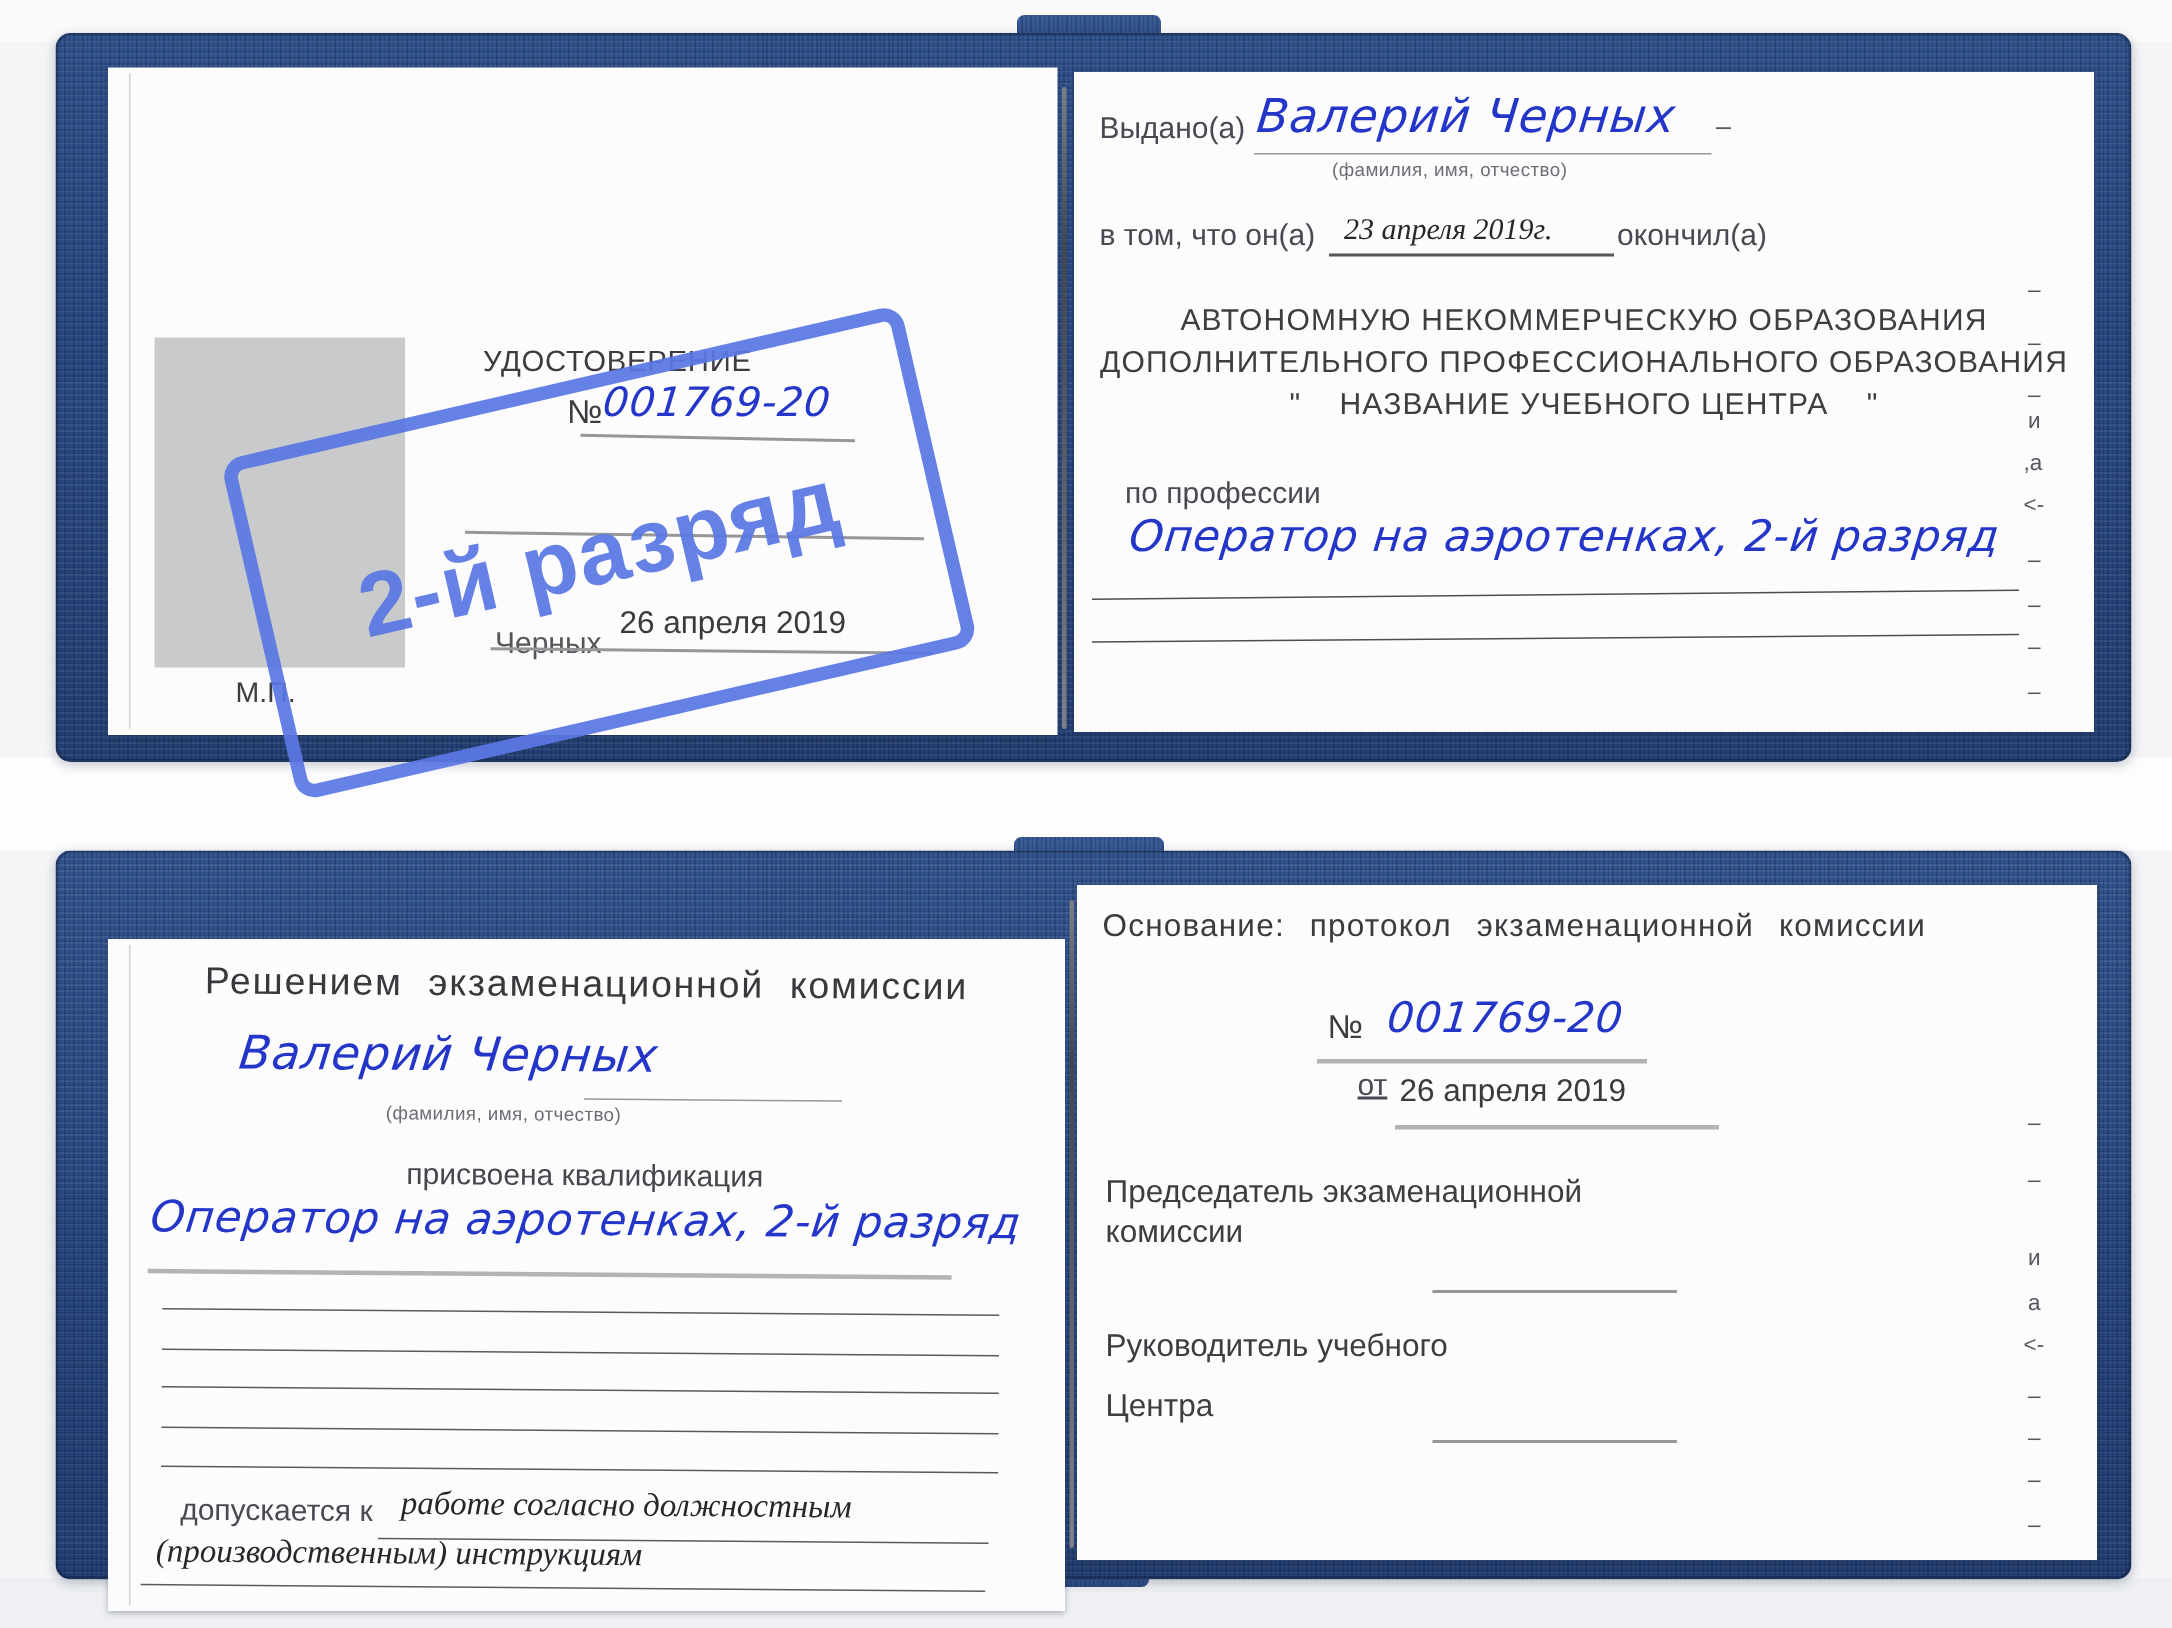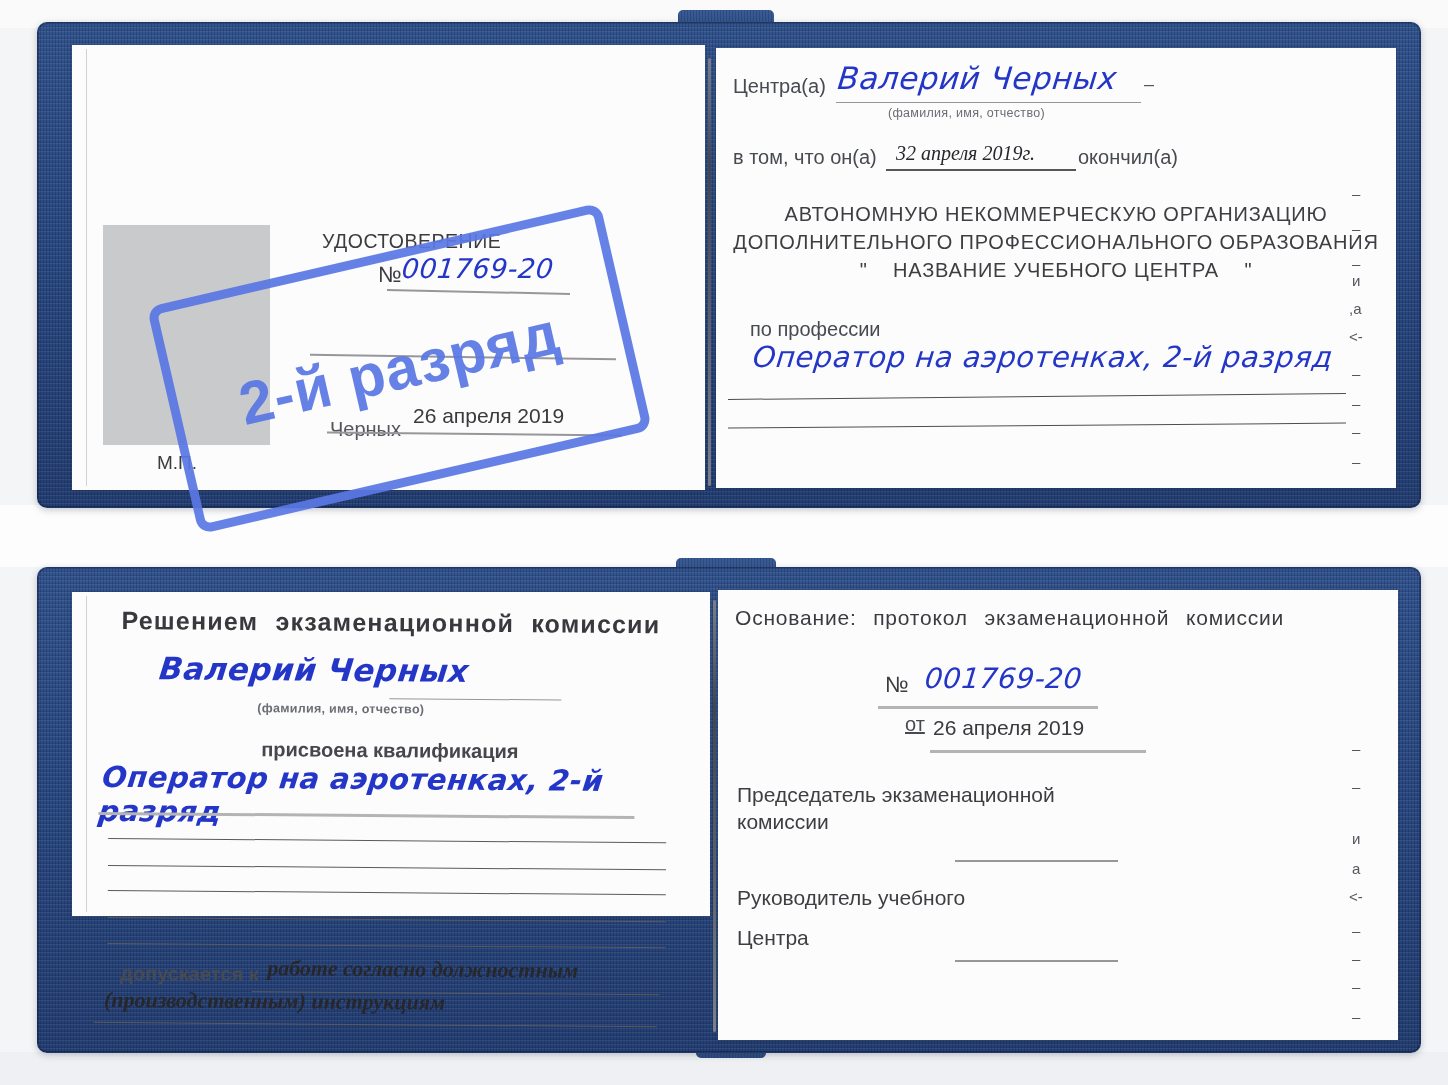--- a/index.html
+++ b/index.html
@@ -36,21 +36,21 @@
   .tab2a{left:676px;top:558px;width:100px;height:40px;}
   .tab2b{left:696px;top:1032px;width:70px;height:26px;}
 
   
   .page{
     position:absolute;background:#fcfcfd;z-index:2;
     box-shadow:0 1px 4px rgba(40,50,70,.35);
   }
   .page-tl{left:72px;top:45px;width:633px;height:445px;}
   .page-tr{left:716px;top:48px;width:680px;height:440px;}
-  .page-bl{left:72px;top:592px;width:638px;height:324px;font-weight:bold;}
+  .page-bl{left:72px;top:626px;width:638px;height:448px;}
   .page-br{left:718px;top:590px;width:680px;height:450px;}
   .crease{position:absolute;left:14px;top:4px;bottom:4px;width:1px;background:rgba(60,60,70,.22);}
   .binding{position:absolute;width:3px;z-index:3;border-radius:2px;
     background:linear-gradient(180deg,#7a7e86,#41454d 25%,#5a5e66 60%,#7c8088);}
   .binding1{left:708px;top:58px;height:428px;}
   .binding2{left:713px;top:600px;height:432px;}
 
   .abs{position:absolute;}
   .lbl{color:#474a50;font-size:20px;}
   .dark{color:#3a3a3e;}
@@ -111,31 +111,31 @@
     <div class="abs lbl" style="left:258px;top:373px;color:#55565a;">Черных</div>
     <div class="abs dark" style="left:341px;top:359px;font-size:21px;">26 апреля 2019</div>
     <div class="rule-gray" style="left:255px;top:388px;width:295px;transform:rotate(.6deg);"></div>
     <div class="abs" style="left:85px;top:407px;font-size:19px;color:#3c3c40;">М.П.</div>
     <div class="abs stamp">
       <span>2-й разряд</span>
     </div>
   </div>
 
   <div class="page page-tr">
-    <div class="abs lbl" style="left:17px;top:27px;">Центра(а)</div>
+    <div class="abs lbl" style="left:17px;top:27px;">Выдано(а)</div>
     <div class="abs hw" style="left:122px;top:12px;font-size:31px;">Валерий Черных</div>
     <div class="rule-gray" style="left:120px;top:54px;width:305px;border-top-width:1.5px;"></div>
     <div class="abs" style="left:428px;top:26px;font-size:18px;color:#55575c;">–</div>
     <div class="abs hint" style="left:172px;top:58px;">(фамилия, имя, отчество)</div>
     <div class="abs lbl" style="left:17px;top:98px;">в том, что он(а)</div>
-    <div class="abs si" style="left:180px;top:94px;font-size:20px;">32 апреля 2019г.</div>
+    <div class="abs si" style="left:180px;top:94px;font-size:20px;">23 апреля 2019г.</div>
     <div class="rule-gray" style="left:170px;top:121px;width:190px;border-top-color:#55565a;"></div>
     <div class="abs lbl" style="left:362px;top:98px;">окончил(а)</div>
     <div class="abs org">
-      <div>АВТОНОМНУЮ НЕКОММЕРЧЕСКУЮ ОРГАНИЗАЦИЮ</div>
+      <div>АВТОНОМНУЮ НЕКОММЕРЧЕСКУЮ ОБРАЗОВАНИЯ</div>
       <div>ДОПОЛНИТЕЛЬНОГО ПРОФЕССИОНАЛЬНОГО ОБРАЗОВАНИЯ</div>
       <div class="pre">"    НАЗВАНИЕ УЧЕБНОГО ЦЕНТРА    "</div>
     </div>
     <div class="abs lbl" style="left:34px;top:270px;">по профессии</div>
     <div class="abs hw" style="left:37px;top:292px;font-size:29px;">Оператор на аэротенках, 2-й разряд</div>
     <div class="rule" style="left:12px;top:348px;width:618px;border-top-color:#4e4e52;transform:rotate(-.55deg);"></div>
     <div class="rule" style="left:12px;top:377px;width:618px;border-top-color:#4e4e52;transform:rotate(-.45deg);"></div>
     <span class="em" style="left:636px;top:137px;">–</span>
     <span class="em" style="left:636px;top:172px;">–</span>
     <span class="em" style="left:636px;top:207px;">–</span>

